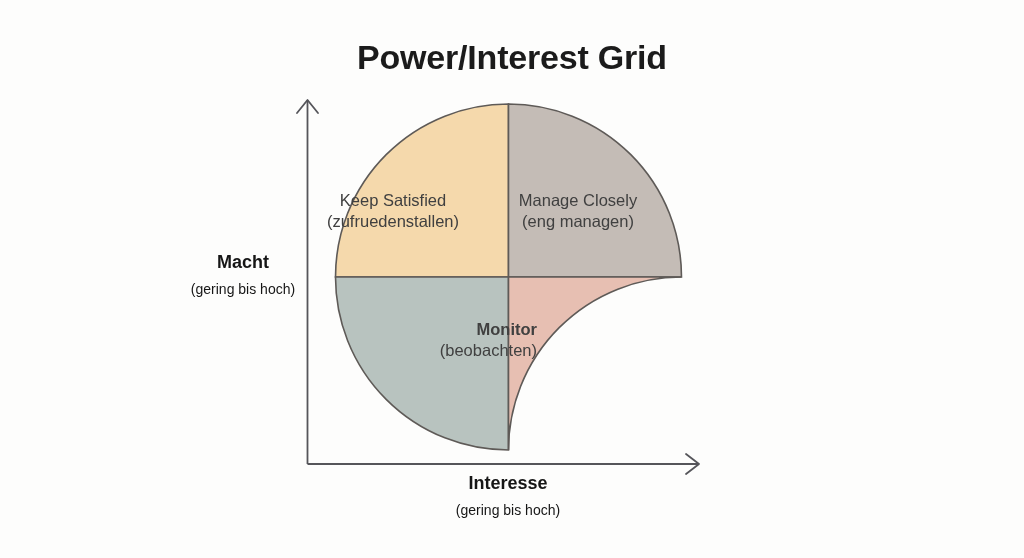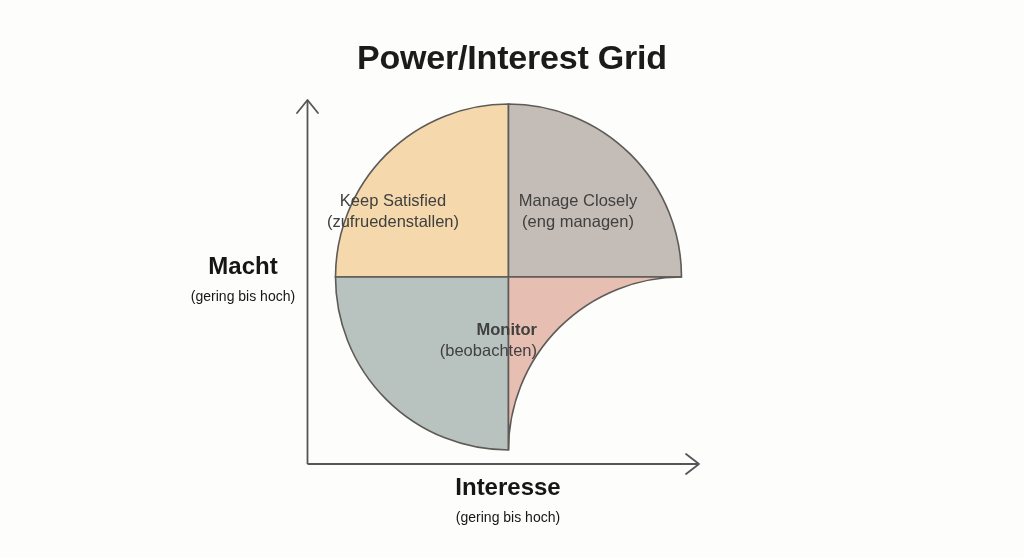--- a/index.html
+++ b/index.html
@@ -71,21 +71,21 @@
   #quad-keep-informed  { left: 483px; top: 319px; }
 
   
   .axis-title {
     position: absolute;
     text-align: center;
     color: #161616;
   }
   .axis-title .axis-main {
     display: block;
-    font-size: 24px;
+    font-size: 18px;
     font-weight: bold;
     white-space: nowrap;
   }
   .axis-title .axis-sub {
     display: block;
     font-size: 14px;
     font-weight: normal;
     white-space: nowrap;
     margin-top: 8px;
   }

